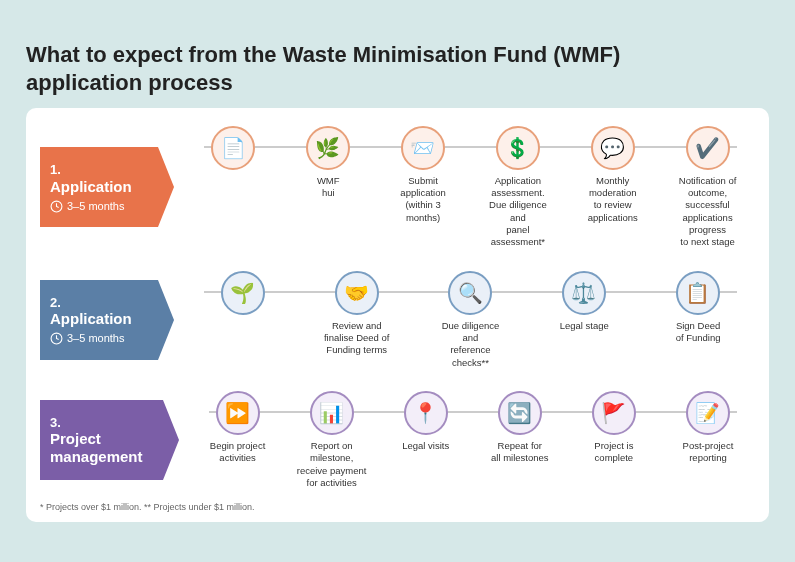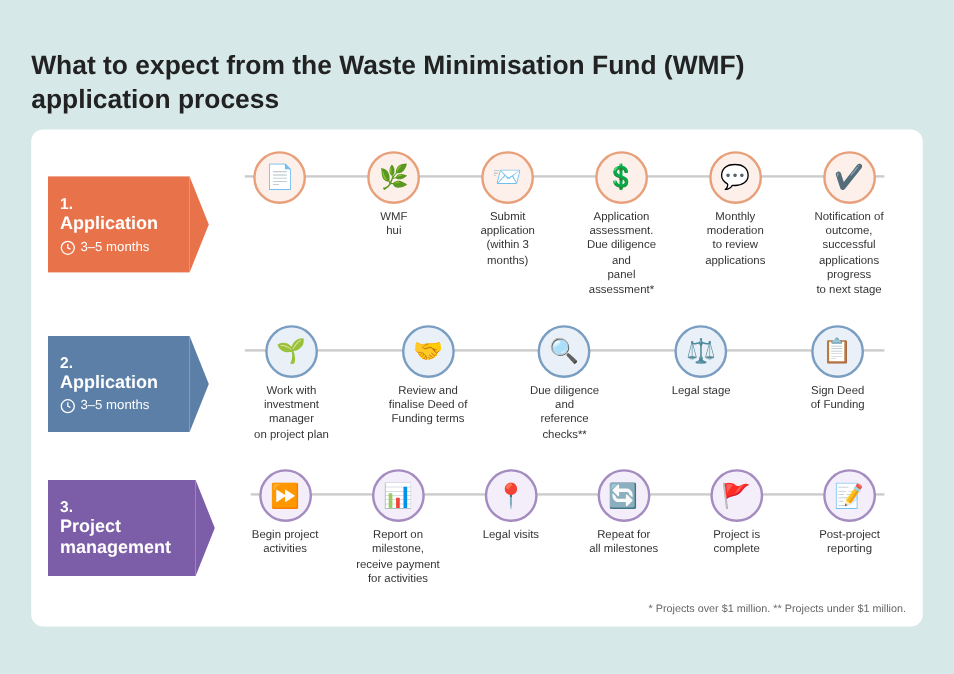--- a/index.html
+++ b/index.html
@@ -142,21 +142,20 @@
     .step-label {
       font-size: 9.5px;
       color: #333;
       text-align: center;
       line-height: 1.3;
       max-width: 72px;
     }
     .footnote {
       font-size: 9px;
       color: #666;
-      text-align: right;
       margin-top: 6px;
     }
   </style>
 </head>
 <body>
 
 <div class="outer">
   <div class="main-title">What to expect from the Waste Minimisation Fund (WMF)<br>application process</div>
   <div class="card">
 
@@ -212,21 +211,20 @@
       <circle cx="12" cy="12" r="10"></circle>
       <polyline points="12,6 12,12 16,14"></polyline>
     </svg>
                 <span>3–5 months</span>
               </div>
             </div>
             <div class="steps-area">
               <div class="steps-line"></div>
               <div class="step">
                 <div class="step-circle step-circle-2">🌱</div>
-                <div class="step-label">Work with<br>investment manager<br>on project plan</div>
               </div>
               <div class="step">
                 <div class="step-circle step-circle-2">🤝</div>
                 <div class="step-label">Review and<br>finalise Deed of<br>Funding terms</div>
               </div>
               <div class="step">
                 <div class="step-circle step-circle-2">🔍</div>
                 <div class="step-label">Due diligence and<br>reference checks**</div>
               </div>
               <div class="step">

